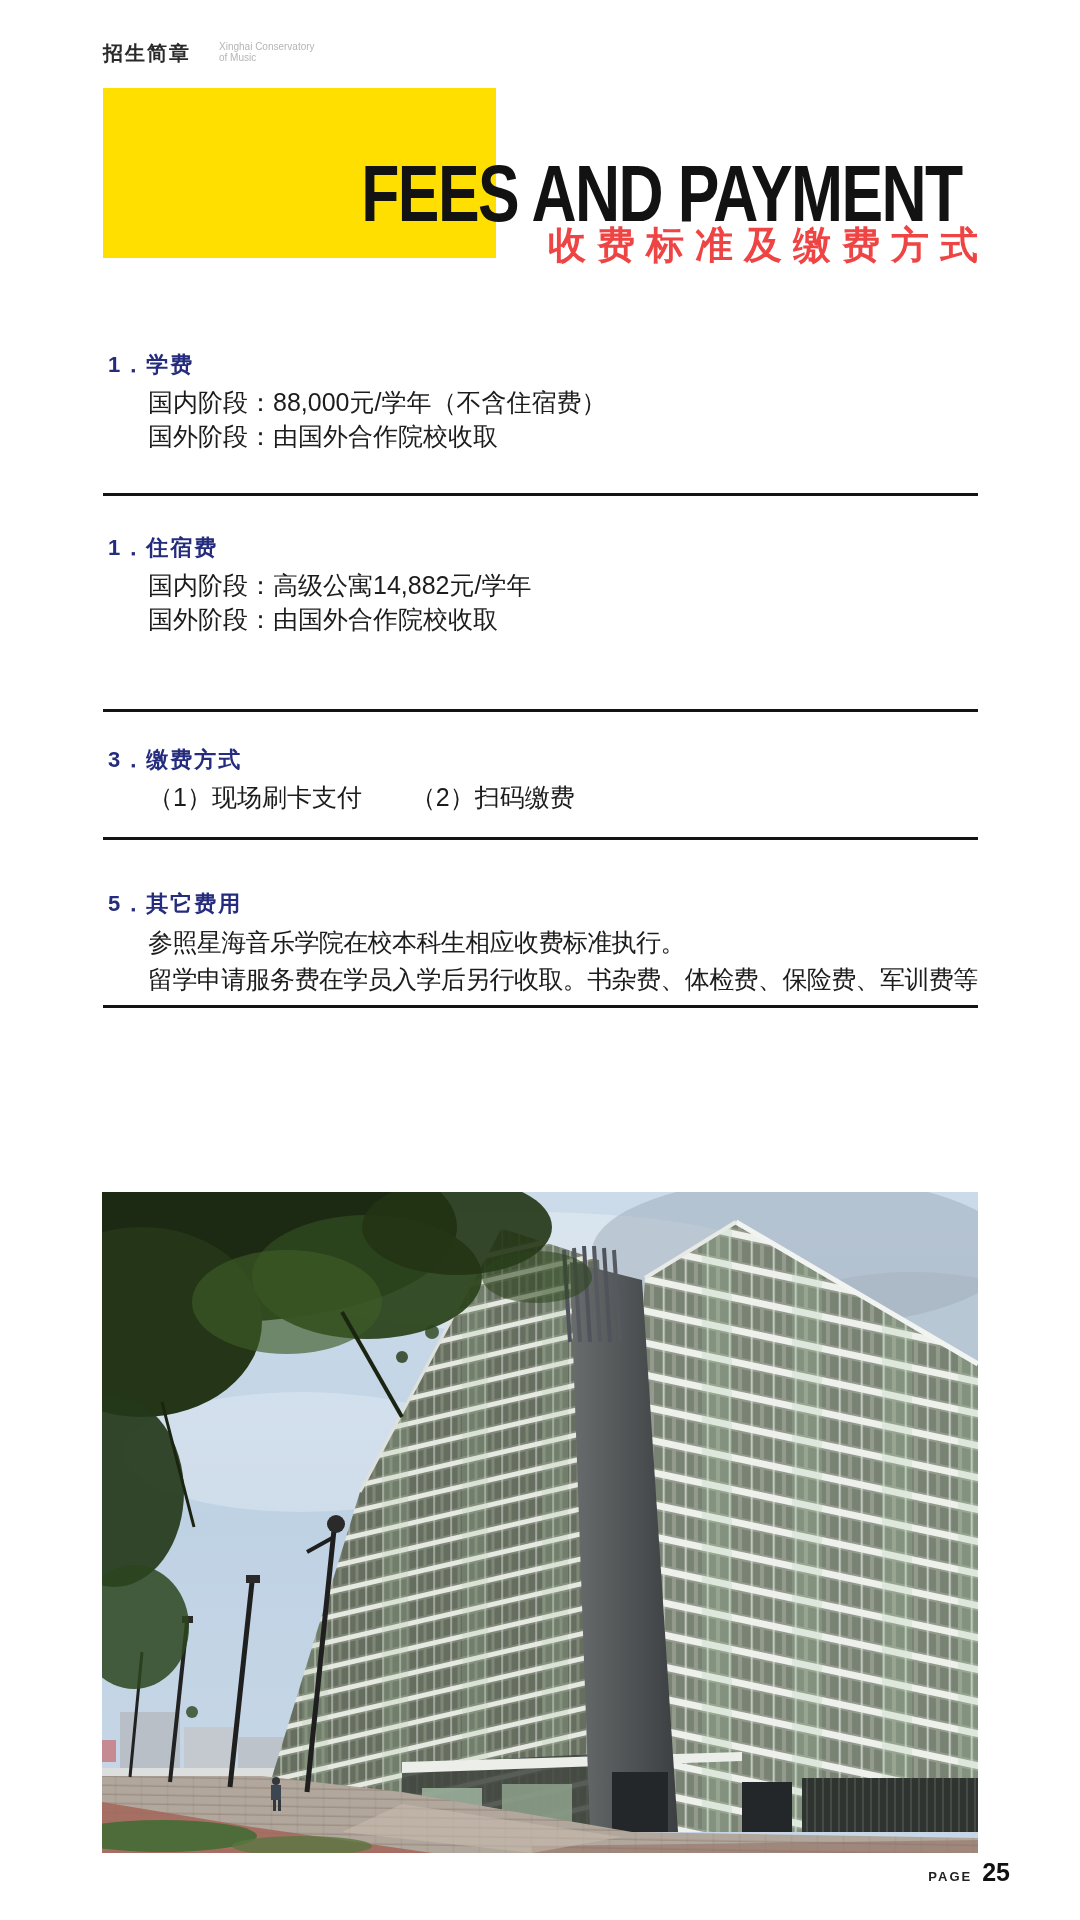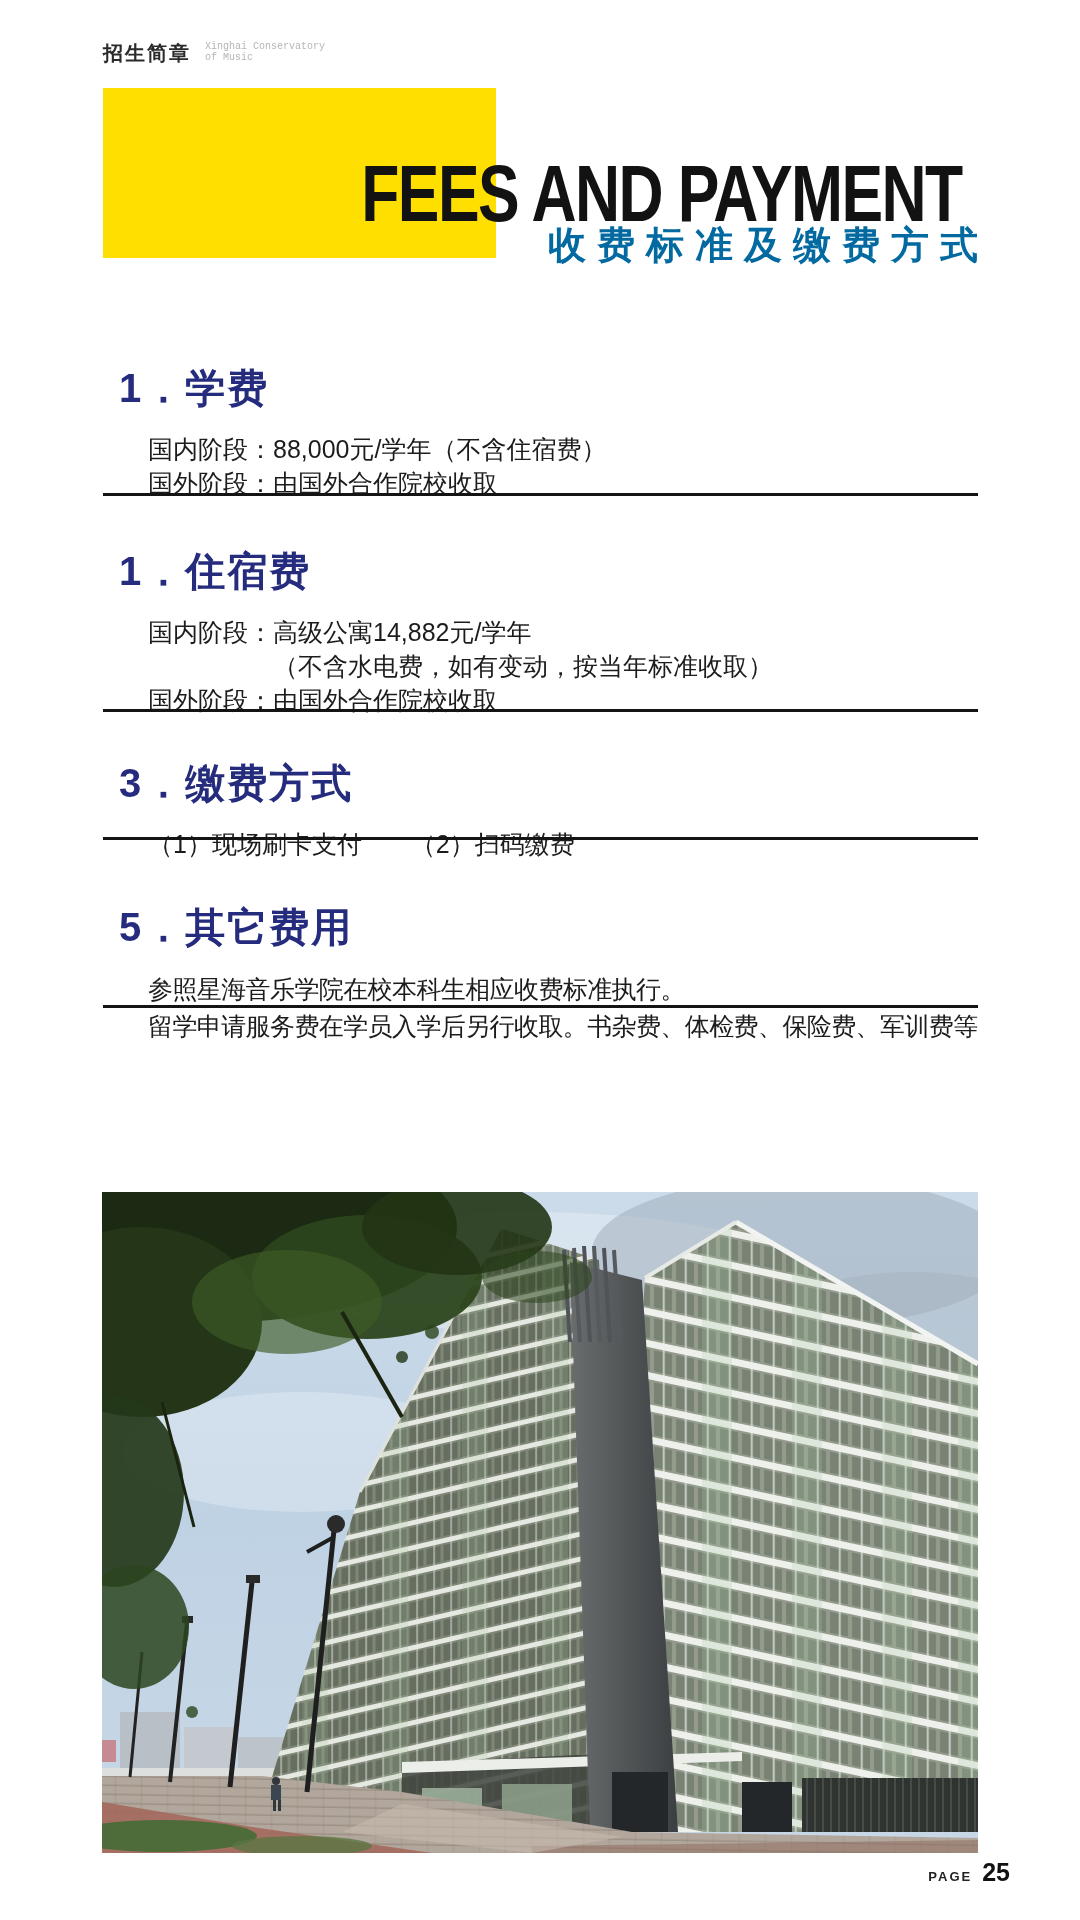--- a/index.html
+++ b/index.html
@@ -5,32 +5,32 @@
   html,body{margin:0;padding:0;background:#e9e9e9;}
   .page{
     position:relative;width:1080px;height:1920px;background:#ffffff;
     margin:0 auto;overflow:hidden;
     font-family:"Liberation Sans","DejaVu Sans",sans-serif;
     color:var(--text-dark,#1c1c1c);
   }
   
   .doc-header{position:absolute;left:103px;top:40px;display:flex;align-items:flex-start;}
   .brand-cn{font-size:20px;font-weight:bold;letter-spacing:2px;color:#2a2a2a;}
-  .brand-en{margin-left:14px;margin-top:1px;font-size:10px;line-height:11px;color:var(--brand-gray,#b5b5b5);font-family:Liberation Mono, monospace;}
+  .brand-en{margin-left:28px;margin-top:1px;font-size:10px;line-height:11px;color:var(--brand-gray,#b5b5b5);}
   
   .accent-block{position:absolute;left:103px;top:88px;width:393px;height:170px;background:var(--accent-yellow,#ffdf00);}
   .hero-title{position:absolute;right:102px;top:138px;margin:16px;white-space:nowrap;text-align:left;
     font-size:80px;line-height:1;font-weight:bold;color:var(--title-black,#121212);letter-spacing:-2px;}
   .hero-title .condense{display:inline-block;transform:scaleX(0.78);transform-origin:100% 50%;}
   .hero-subtitle{position:absolute;right:102px;top:220px;margin:0;white-space:nowrap;
-    font-size:38px;font-weight:600;letter-spacing:11px;color:#0369a1;}
+    font-size:38px;font-weight:600;letter-spacing:11px;color:#ef4444;}
   .hero-subtitle span{display:inline-block;margin-right:-11px;}
   
   .section{position:absolute;left:103px;width:875px;}
-  .sec-title{margin:16px;font-size:40px;font-weight:bold;letter-spacing:2px;color:var(--heading-navy,#262c7d);}
+  .sec-title{margin:5px;font-size:22px;font-weight:bold;letter-spacing:2px;color:var(--heading-navy,#262c7d);}
   .sec-body{margin-top:4px;padding-left:45px;font-size:25px;line-height:34px;color:var(--text-dark,#1c1c1c);}
   .row{display:flex;}
   .row-label{flex:0 0 125px;}
   .row-text{flex:1;}
   .items .item{margin-right:42px;}
   .sec4-lines{line-height:37px;letter-spacing:-0.6px;width:832px;}
   .divider{position:absolute;left:103px;width:875px;height:3px;background:var(--divider,#141414);}
   #divider-1{top:493px;} #divider-2{top:709px;} #divider-3{top:837px;} #divider-4{top:1005px;}
   #section-1{top:345px;} #section-2{top:528px;} #section-3{top:740px;} #section-4{top:884px;}
   
@@ -72,24 +72,20 @@
     </div>
   </div>
   <div class="divider" id="divider-1"></div>
 
   <div class="section" id="section-2">
     <h3 class="sec-title">1．住宿费</h3>
     <div class="sec-body">
       <div class="row">
         <span class="row-label">国内阶段：</span>
         <span class="row-text">高级公寓14,882元/学年</span>
-      </div>
-      <div class="row">
-        <span class="row-label"></span>
-        <span class="row-text">（不含水电费，如有变动，按当年标准收取）</span>
       </div>
       <div class="row">
         <span class="row-label">国外阶段：</span>
         <span class="row-text">由国外合作院校收取</span>
       </div>
     </div>
   </div>
   <div class="divider" id="divider-2"></div>
 
   <div class="section" id="section-3">

